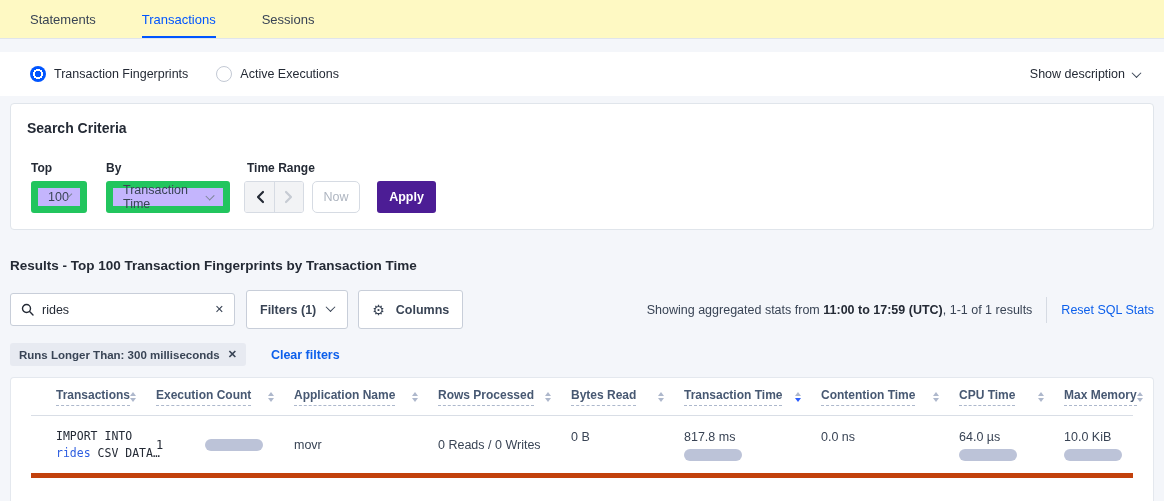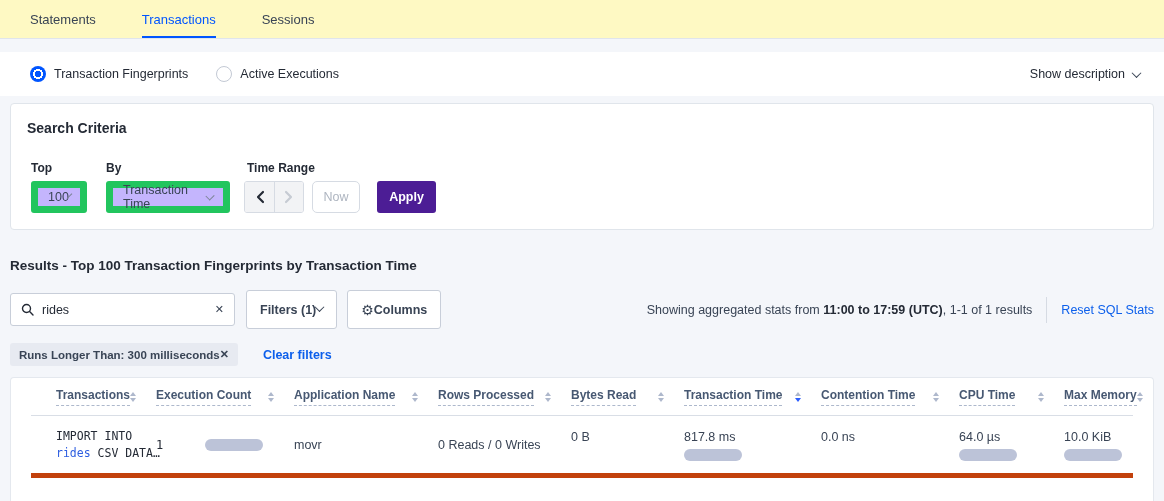--- a/index.html
+++ b/index.html
@@ -95,34 +95,34 @@
     width:225px; height:33px; background:#fff; border:1px solid #C8CED9; border-radius:3px;
     display:flex; align-items:center; padding:0 10px;
   }
   .searchbox input {
     border:none; outline:none; flex:1; font-size:12.5px; color:#242A35; margin-left:8px;
     font-family:"Liberation Sans", sans-serif; background:transparent;
   }
   .clear-x { color:#394455; font-size:11px; cursor:pointer; }
   .btn-white {
     height:39px; background:#fff; border:1px solid #C8CED9; border-radius:3px;
-    display:flex; align-items:center; justify-content:center; gap:0;
+    display:flex; align-items:center; justify-content:center; gap:11px;
     font-weight:700; color:#394455; cursor:pointer; padding:0 13px;
   }
   .btn-filters { margin-left:11px; }
   .btn-columns { margin-left:10px; }
   .gear { font-size:14px; font-weight:400; color:#394455; font-family:"DejaVu Sans", sans-serif; }
   .stats { margin-left:auto; color:#394455; white-space:nowrap; }
   .stats b { color:#242A35; }
   .vdiv { width:1px; height:26px; background:#D6DBE3; margin:0 14px; }
   .link-blue { color:#0C5FEB; cursor:pointer; text-decoration:none; white-space:nowrap; }
   .pillrow { position:absolute; left:10px; top:343px; display:flex; align-items:center; }
   .pill {
     background:#E7EAF1; border-radius:3px; padding:5px 9px; font-size:11.5px; font-weight:700;
-    color:#394455; display:flex; align-items:center; 
+    color:#394455; display:flex; align-items:center; gap:8px;
   }
   .pill .x { cursor:pointer; font-size:11px; }
   .clear-filters { margin-left:25px; font-weight:700; }
   
   .tablecard {
     position:absolute; left:10px; right:10px; top:377px; bottom:0;
     background:#fff; border:1px solid #E4E8EE; border-bottom:none; border-radius:4px 4px 0 0;
   }
   .tgrid {
     display:grid;

